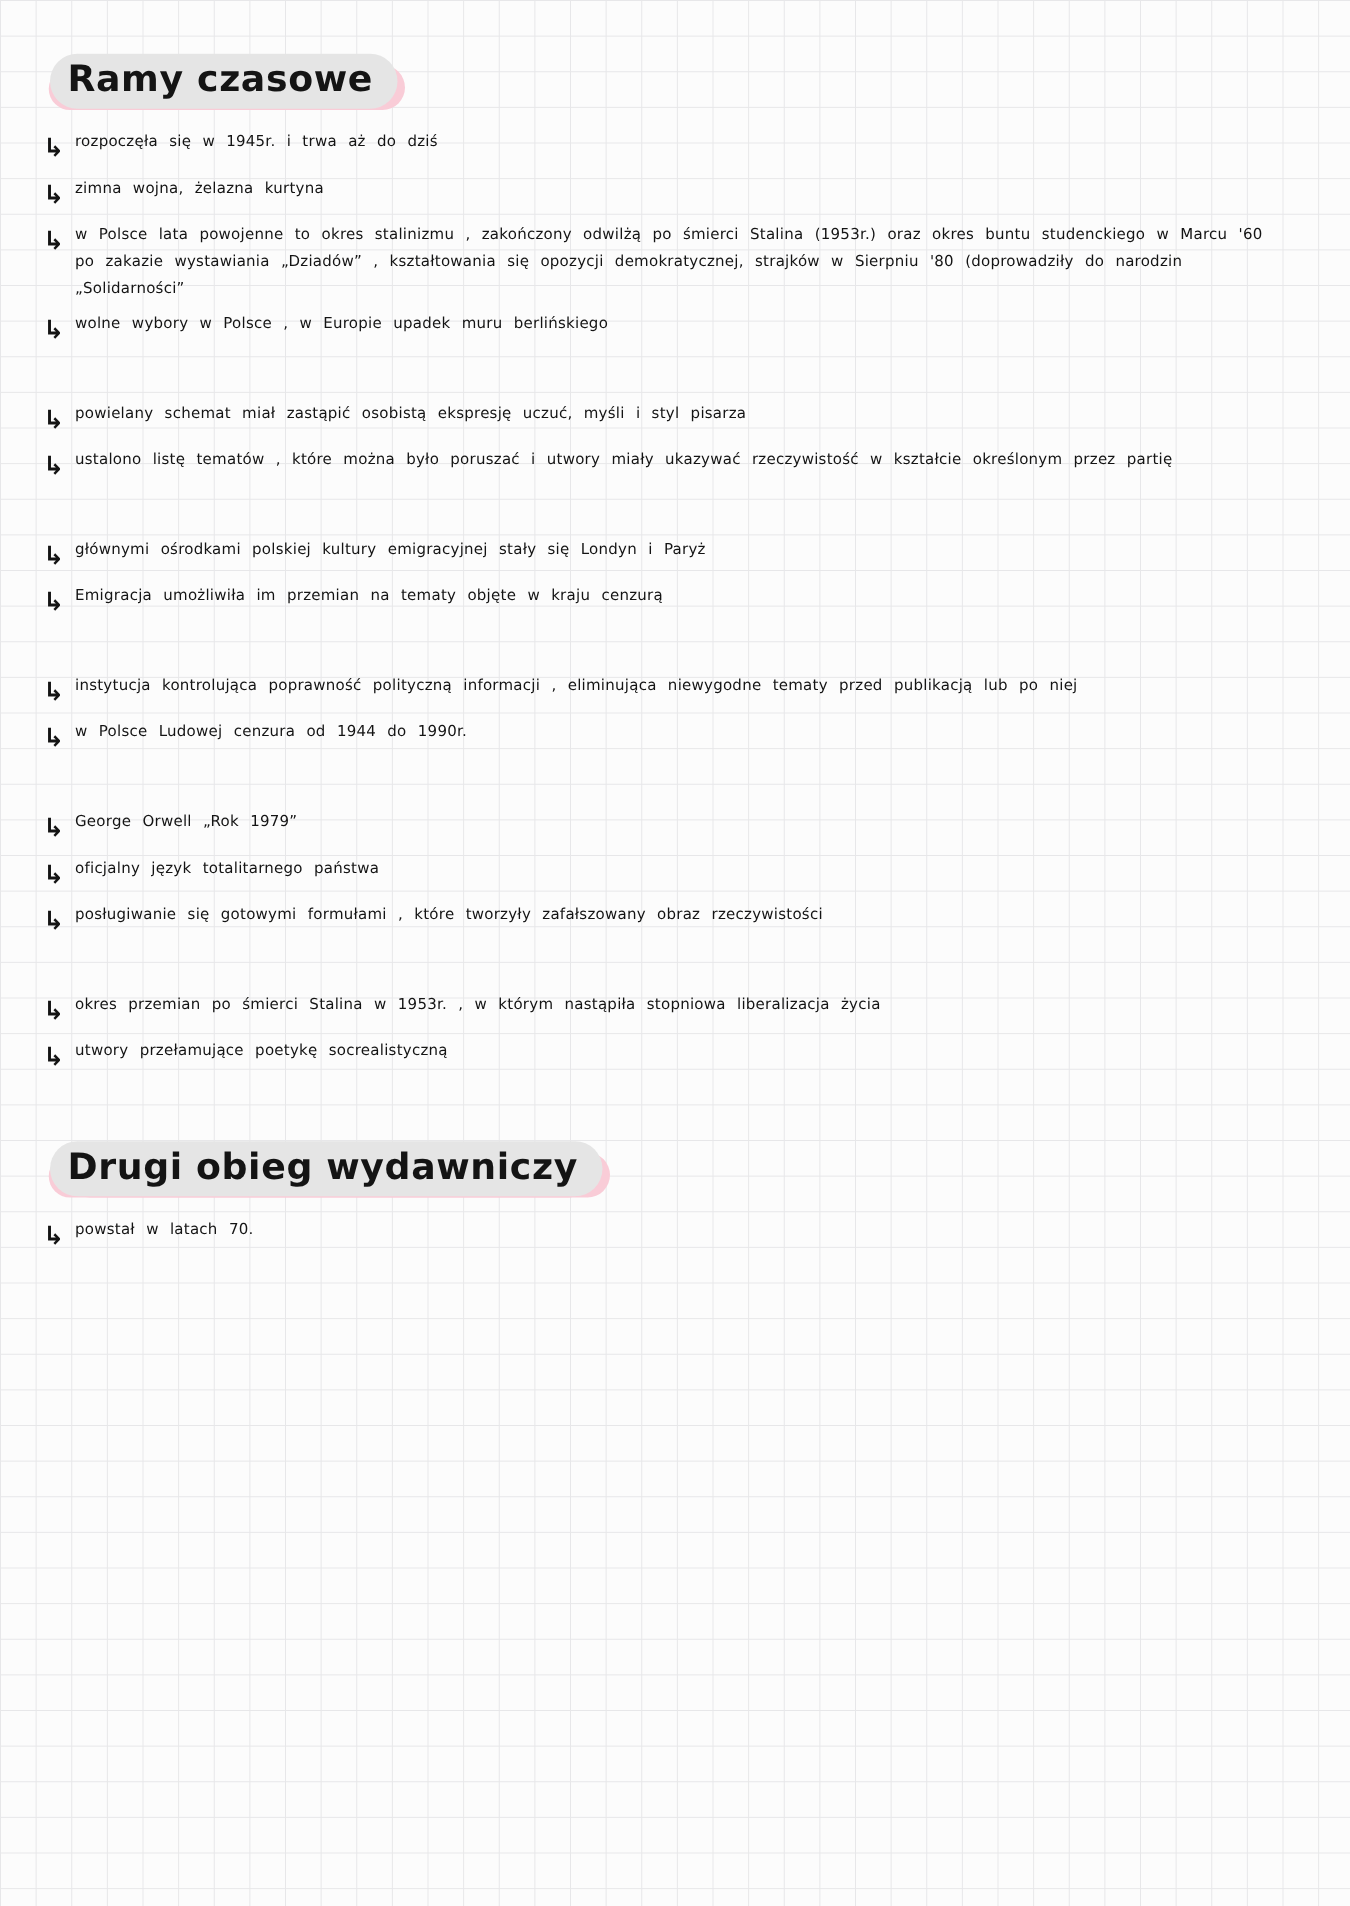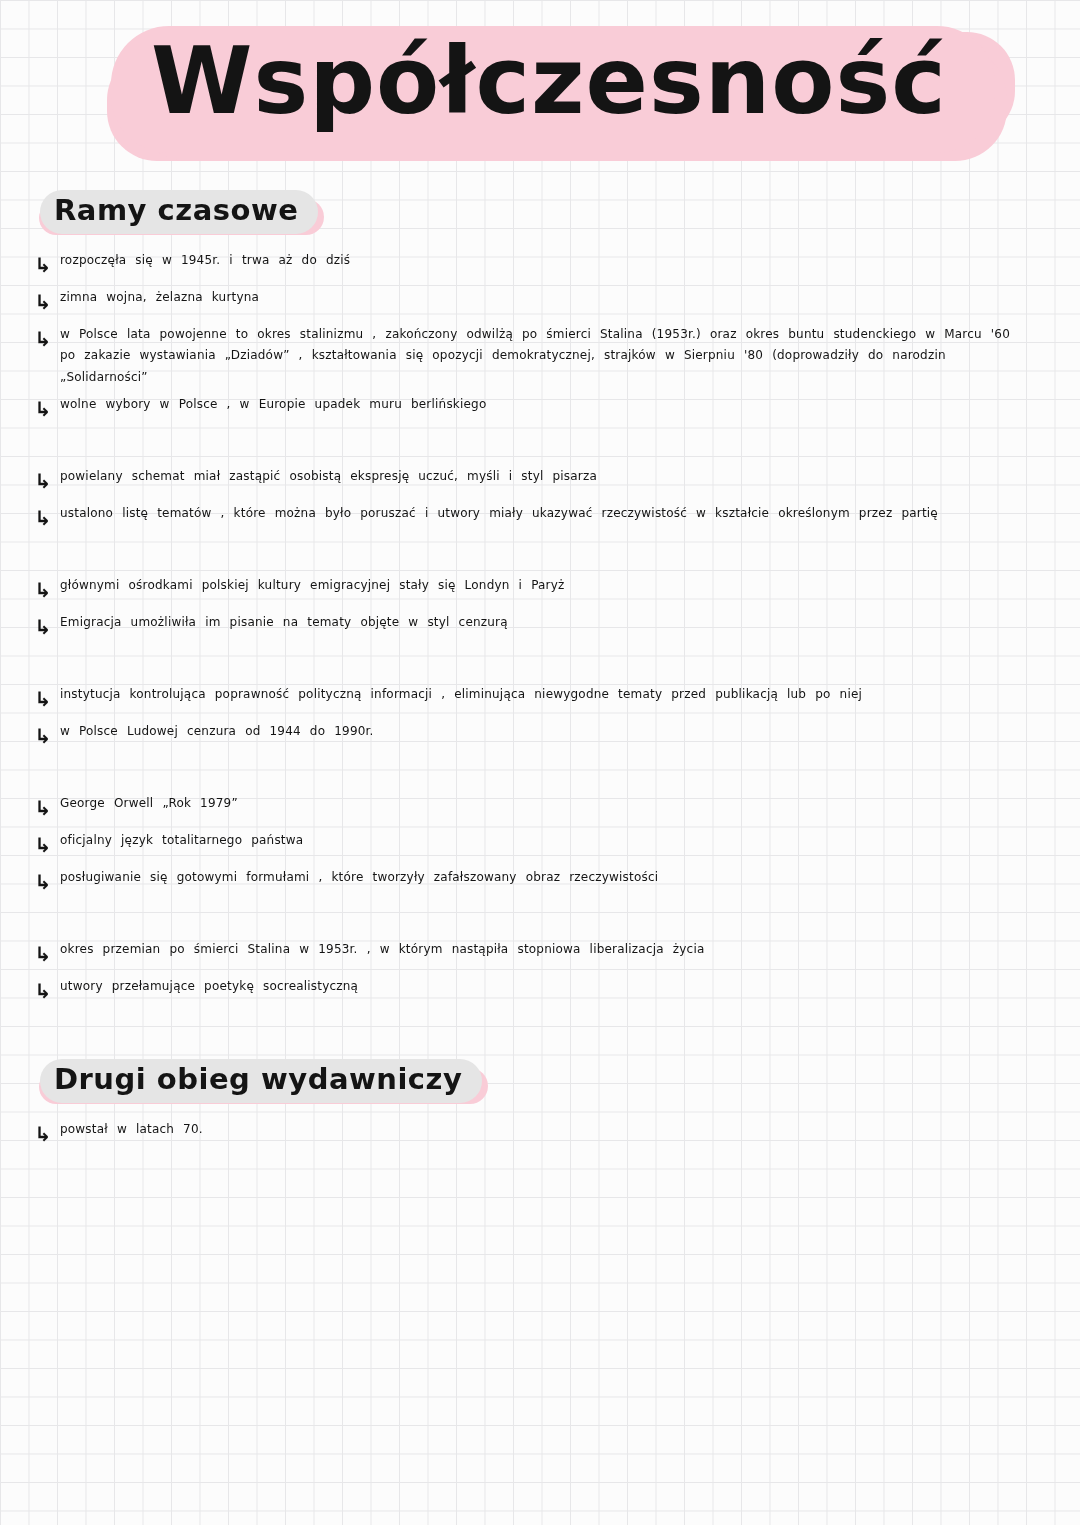--- a/index.html
+++ b/index.html
@@ -63,23 +63,20 @@
     line-height:1.8;
     word-spacing:5px;
     letter-spacing:0.2px;
   }
 </style>
 </head>
 <body>
 
 <div class="page">
 
-  <div class="title-row">
-    <span class="title-hl"><span class="title-text">Współczesność</span></span>
-  </div>
 
   <div class="sec" style="margin-top:6px;">
     <div class="sec-head">
       <span class="head-hl"><span class="head-text">Ramy czasowe</span></span>
     </div>
     <div class="bullet">
       <span class="arrow">↳</span>
       <span class="btext">rozpoczęła się w 1945r. i trwa aż do dziś</span>
     </div>
     <div class="bullet">
@@ -107,21 +104,21 @@
     </div>
   </div>
 
   <div class="sec">
     <div class="bullet">
       <span class="arrow">↳</span>
       <span class="btext">głównymi ośrodkami polskiej kultury emigracyjnej stały się Londyn i Paryż</span>
     </div>
     <div class="bullet">
       <span class="arrow">↳</span>
-      <span class="btext">Emigracja umożliwiła im pisanie na tematy objęte w styl cenzurą</span>
+      <span class="btext">Emigracja umożliwiła im przemian na tematy objęte w kraju cenzurą</span>
     </div>
   </div>
 
   <div class="sec">
     <div class="bullet">
       <span class="arrow">↳</span>
       <span class="btext">instytucja kontrolująca poprawność polityczną informacji , eliminująca niewygodne tematy przed publikacją lub po niej</span>
     </div>
     <div class="bullet">
       <span class="arrow">↳</span>

